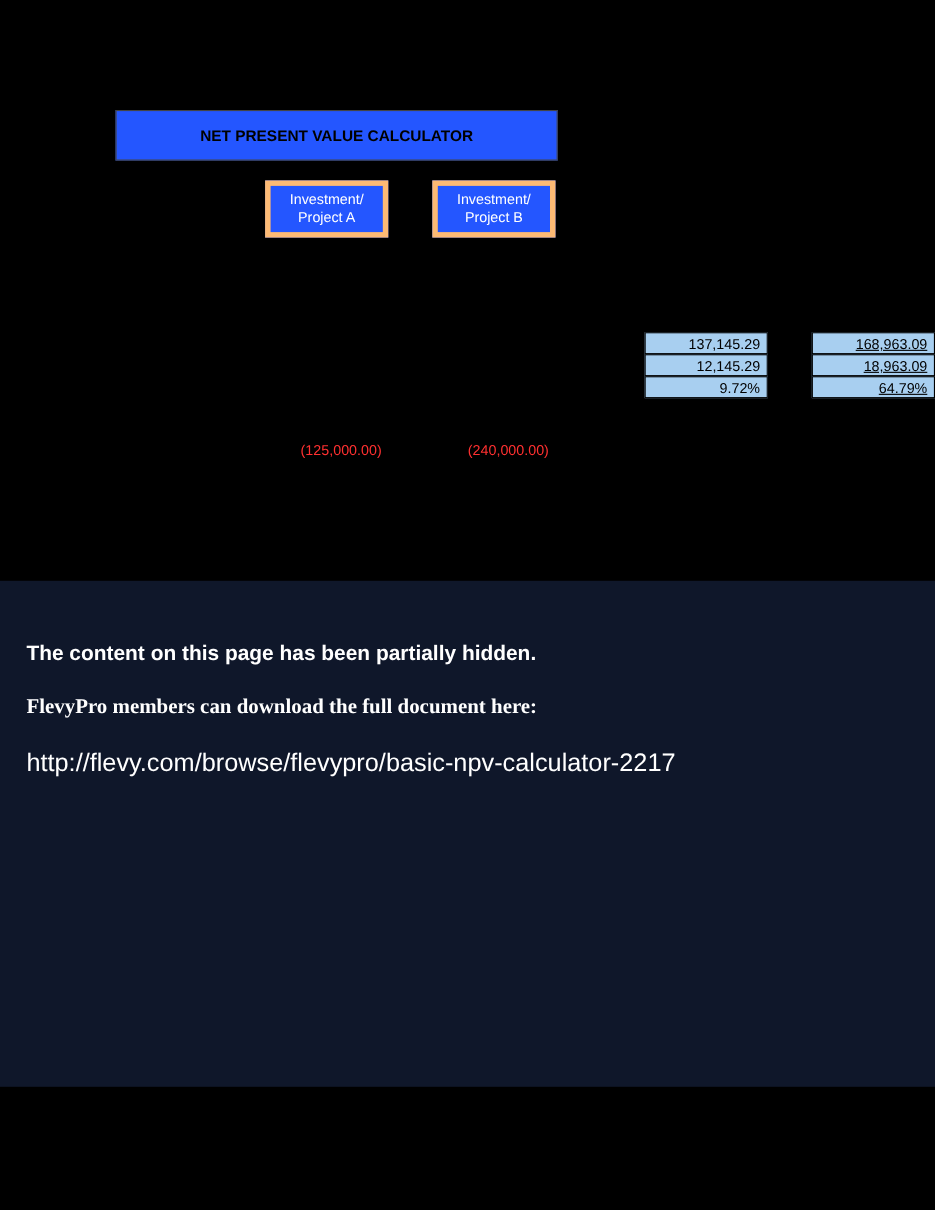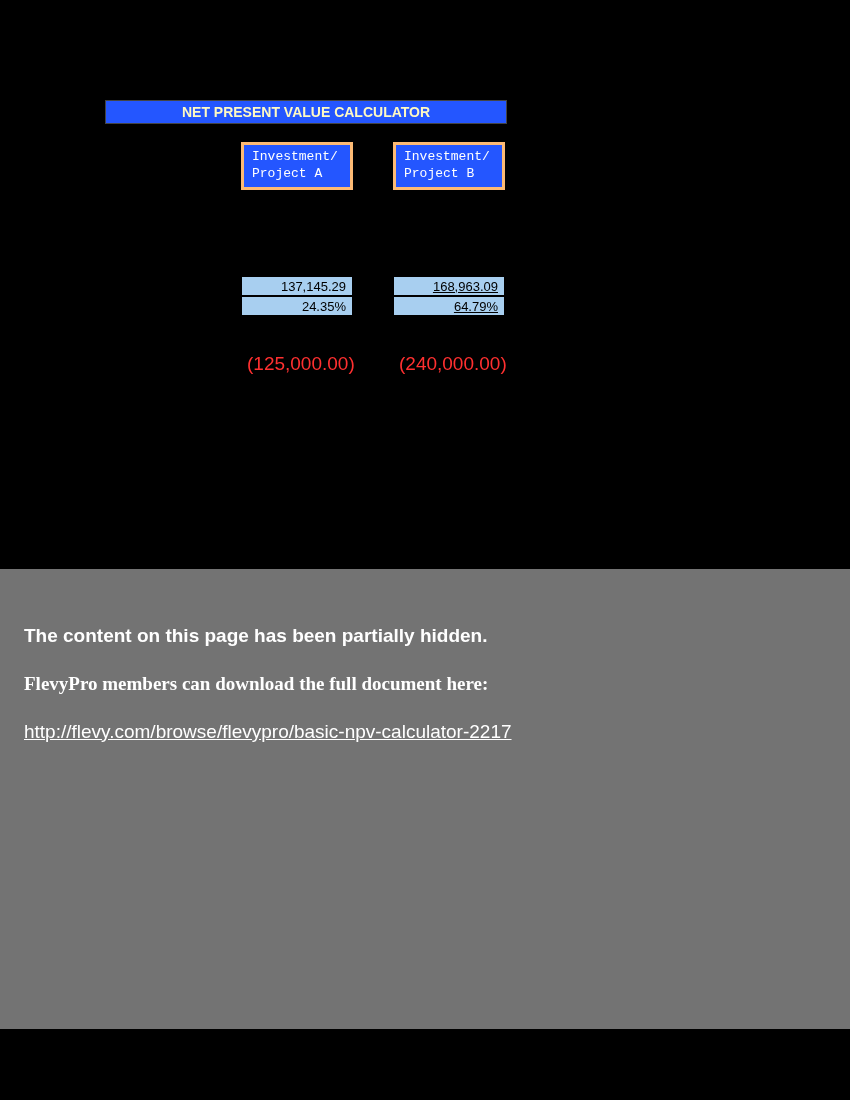--- a/index.html
+++ b/index.html
@@ -17,52 +17,53 @@
     }
     .upper-section {
       width: 100%;
       height: 560px;
       background: #000;
       padding-top: 100px;
       padding-left: 105px;
     }
     .title-bar {
       background: #2456ff;
-      color: #fef9c3;
+      color: #000000;
       font-weight: bold;
       font-size: 14px;
-      padding: 3px 0;
+      padding: 14px 0;
       text-align: center;
       width: 402px;
       border: 1px solid #444;
     }
     .header-row {
       display: flex;
       margin-top: 18px;
       margin-left: 136px;
     }
     .header-cell {
       background: #2456ff;
       color: #fff;
       font-size: 13px;
+      text-align: center;
       padding: 4px 8px;
       width: 112px;
-      border: 3px solid #fdba74;
+      border: 5px solid #fdba74;
       line-height: 1.3;
-      font-family: Liberation Mono, monospace;
     }
     .header-cell + .header-cell {
       margin-left: 40px;
     }
     .data-section {
       margin-top: 86px;
       margin-left: 136px;
     }
     .data-row {
       display: flex;
+      justify-content: flex-end;
     }
     .data-cell {
       background: #a8cff0;
       color: #000;
       font-size: 13px;
       text-align: right;
       padding: 2px 6px;
       width: 112px;
       border: 1px solid #000;
       height: 20px;
@@ -74,77 +75,80 @@
     }
     .negative-section {
       margin-top: 38px;
       margin-left: 136px;
     }
     .negative-row {
       display: flex;
     }
     .negative-cell {
       color: #ff3030;
-      font-size: 19px;
+      font-size: 13px;
       text-align: right;
       padding: 2px 6px;
       width: 112px;
       height: 20px;
       line-height: 16px;
     }
     .negative-cell + .negative-cell {
       margin-left: 40px;
     }
     .lower-section {
       position: absolute;
-      top: 569px;
+      top: 528px;
       left: 0;
       width: 100%;
       height: 460px;
-      background: #737373;
+      background: #0f172a;
       padding: 56px 24px;
     }
     .notice-line1 {
       color: #fff;
       font-size: 19px;
       font-weight: bold;
       margin-bottom: 26px;
     }
     .notice-line2 {
       color: #fff;
       font-size: 19px;
       font-weight: bold;
       margin-bottom: 26px;
       font-family: Liberation Serif, serif;
     }
     .notice-link {
       color: #fff;
-      font-size: 19px;
-      text-decoration: underline;
+      font-size: 23px;
       cursor: pointer;
     }
   </style>
 </head>
 <body>
 
 <div class="upper-section">
   <div class="title-bar">NET PRESENT VALUE CALCULATOR</div>
 
   <div class="header-row">
     <div class="header-cell">Investment/<br>Project A</div>
     <div class="header-cell">Investment/<br>Project B</div>
   </div>
 
   <div class="data-section">
     <div class="data-row">
       <div class="data-cell">137,145.29</div>
       <div class="data-cell">168,963.09</div>
     </div>
     <div class="data-row">
-      <div class="data-cell">24.35%</div>
+      <div class="data-cell">12,145.29</div>
+      <div class="data-cell">18,963.09</div>
+    </div>
+    <div class="data-row">
+      <div class="data-cell">9.72%</div>
       <div class="data-cell">64.79%</div>
     </div>
   </div>
 
   <div class="negative-section">
     <div class="negative-row">
       <div class="negative-cell">(125,000.00)</div>
       <div class="negative-cell">(240,000.00)</div>
     </div>
   </div>

